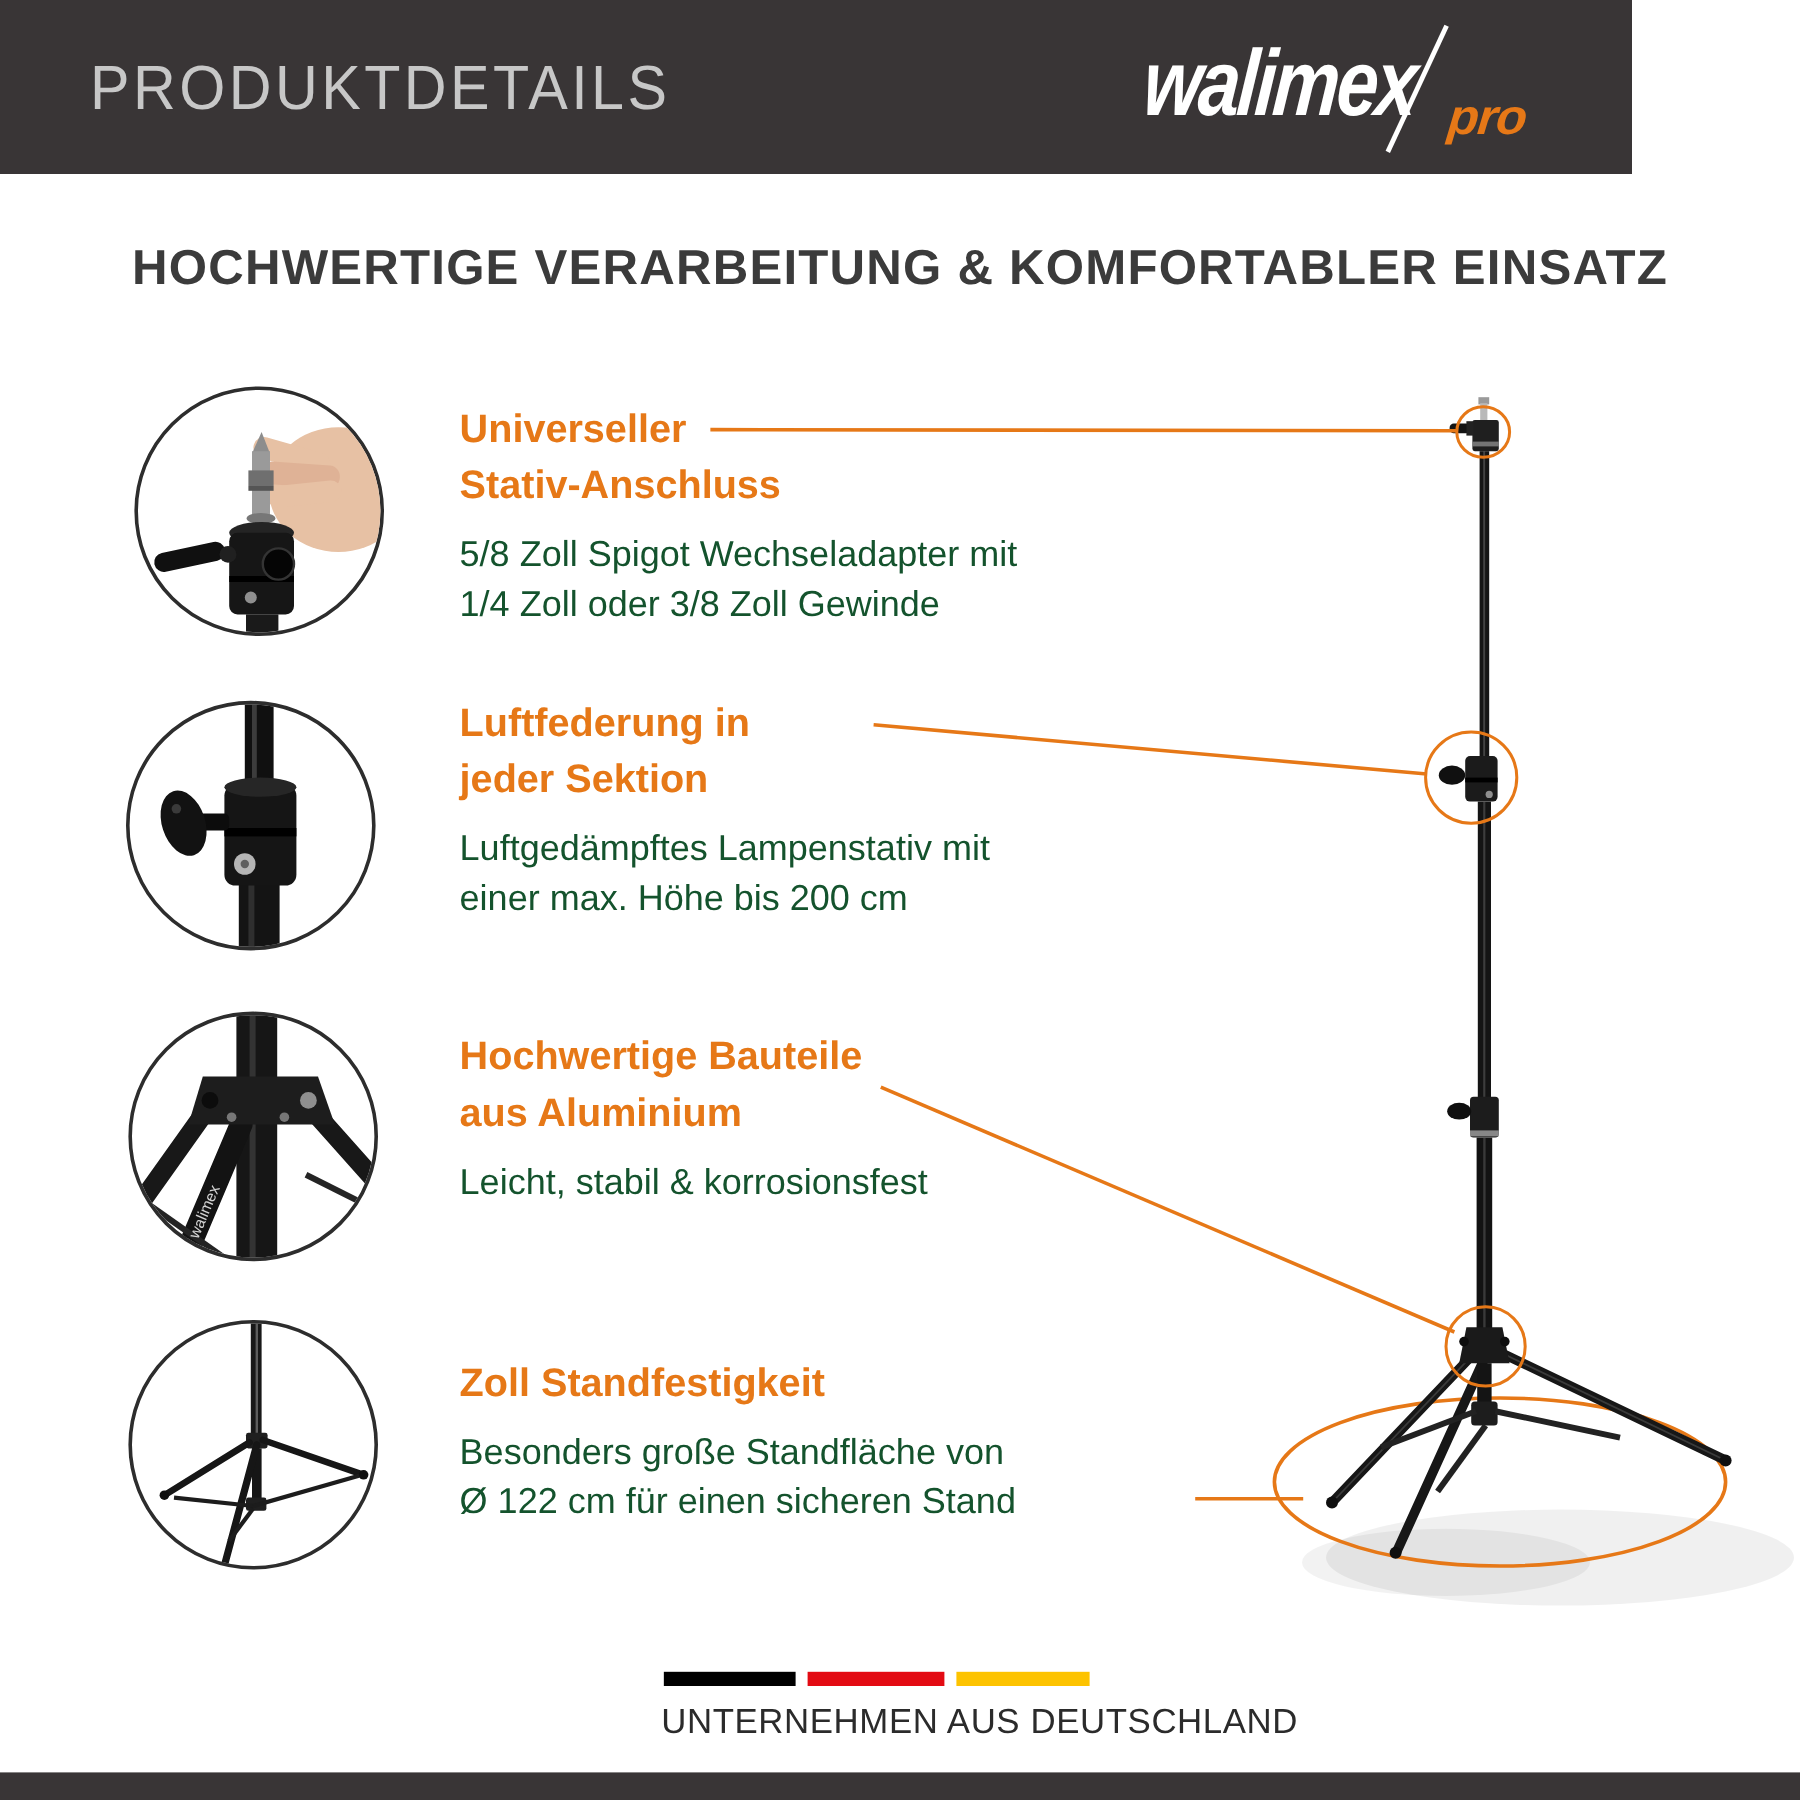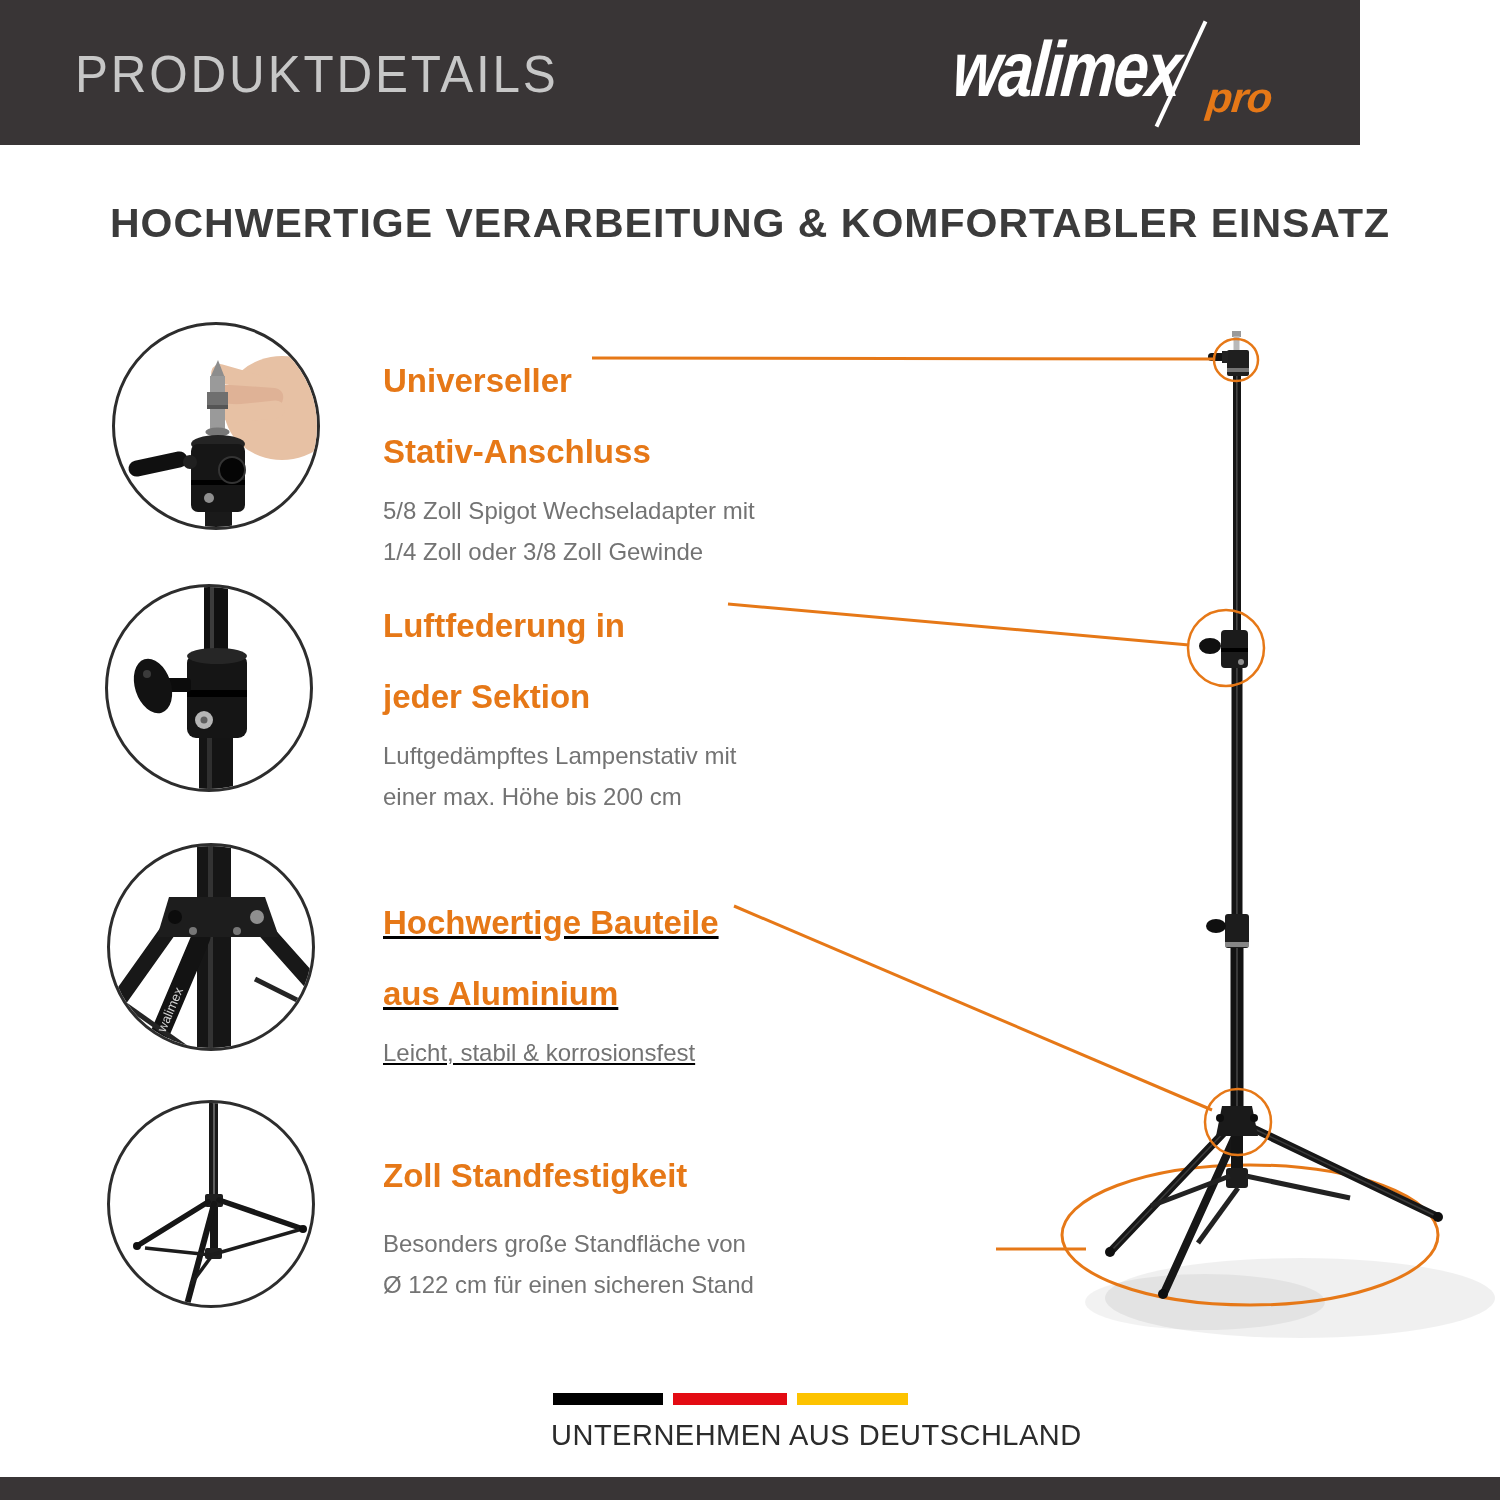--- a/index.html
+++ b/index.html
@@ -29,24 +29,24 @@
   }
 
   
   .main-heading {
     position:absolute; left:0; top:200px; width:1500px; margin:0; text-align:center;
     font-size:41px; font-weight:bold; letter-spacing:1px; color:#3b3b3b; white-space:nowrap;
   }
 
   
   .feature { position:absolute; left:383px; }
-  .feature .hl { font-size:33px; font-weight:bold; color:#e67817; line-height:47px; white-space:nowrap;margin-top:24px; }
+  .feature .hl { font-size:33px; font-weight:bold; color:#e67817; line-height:47px; white-space:nowrap; }
   .feature .body { margin-top:15px; }
-  .feature .bl { font-size:24px; color:#737373; line-height:41px; white-space:nowrap; }
-  .f1 { top:333px; } .f2 { top:578px; } .f3 { top:875px;text-decoration:underline; } .f4 { top:1128px; }
+  .feature .bl { font-size:30px; color:#14532d; line-height:41px; white-space:nowrap; }
+  .f1 { top:333px; } .f2 { top:578px; } .f3 { top:856px; } .f4 { top:1128px; }
 
   
   .thumb { position:absolute; width:212px; height:212px; }
   .thumb svg { display:block; }
   .t1 { left:110px; top:320px; }
   .t2 { left:103px; top:582px; }
   .t3 { left:105px; top:841px; }
   .t4 { left:105px; top:1098px; }
 
   

